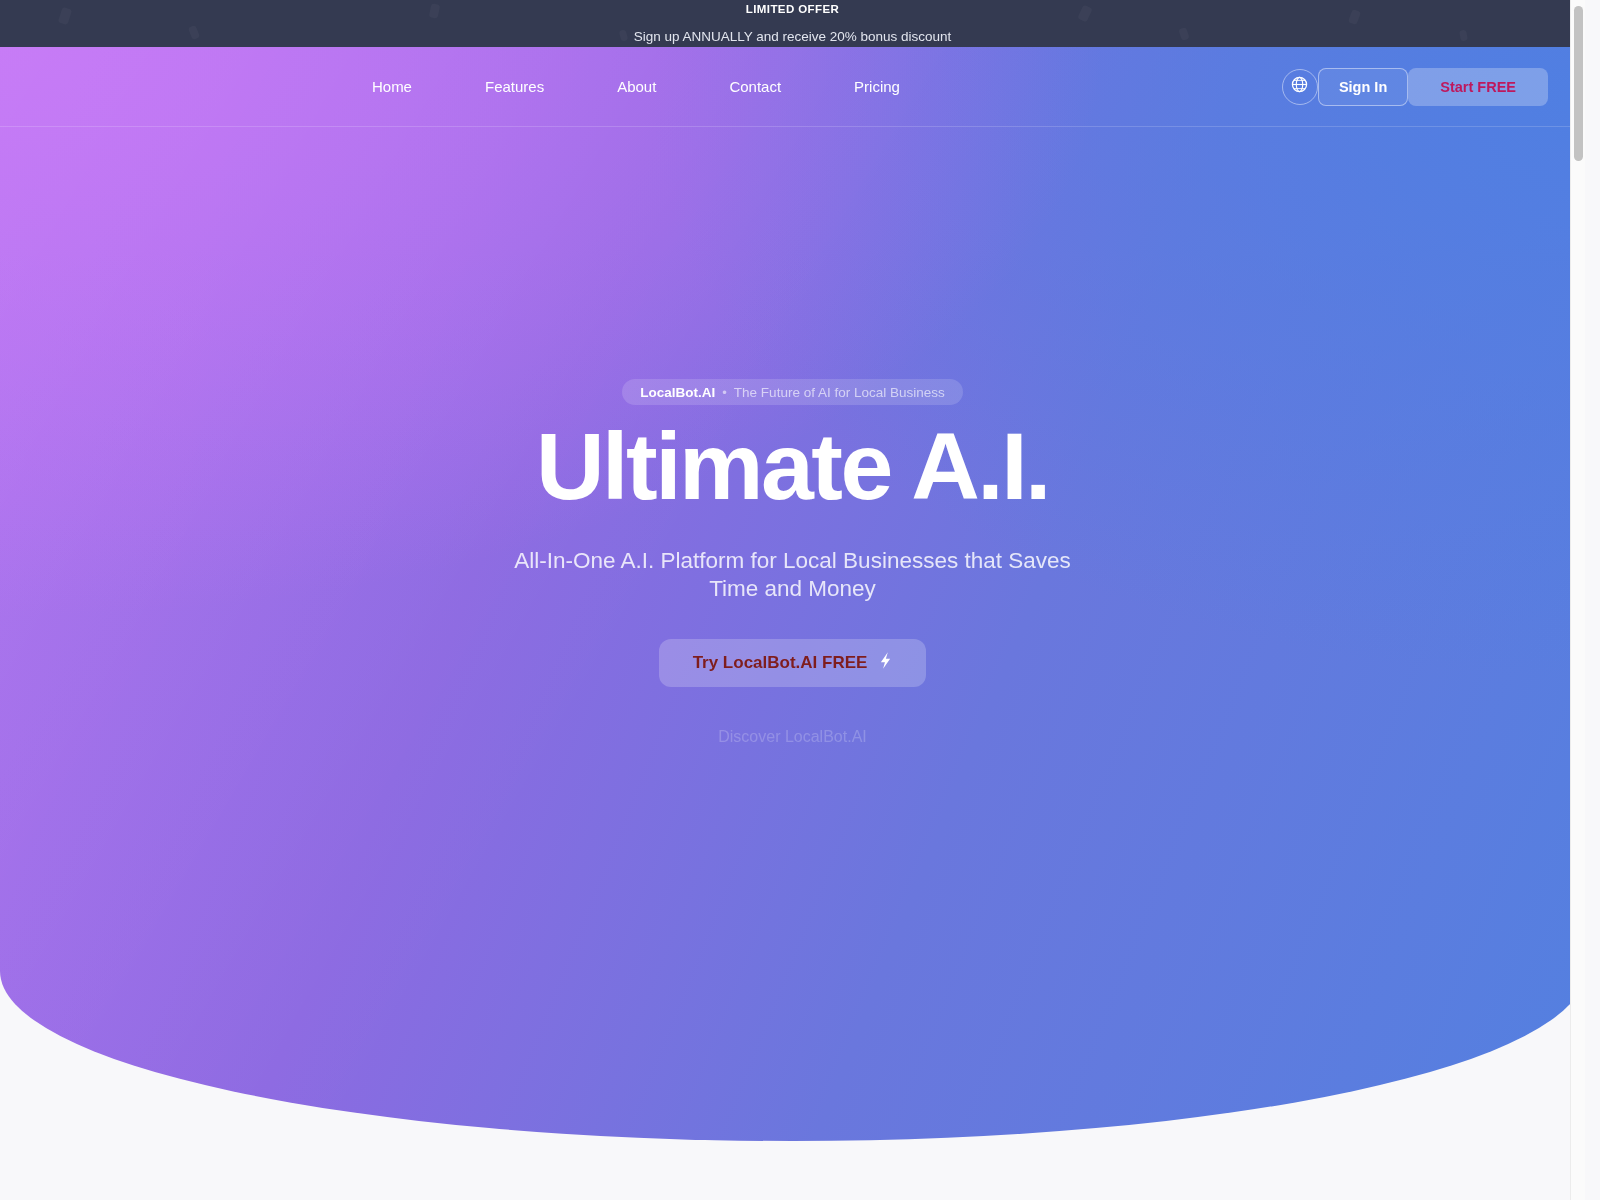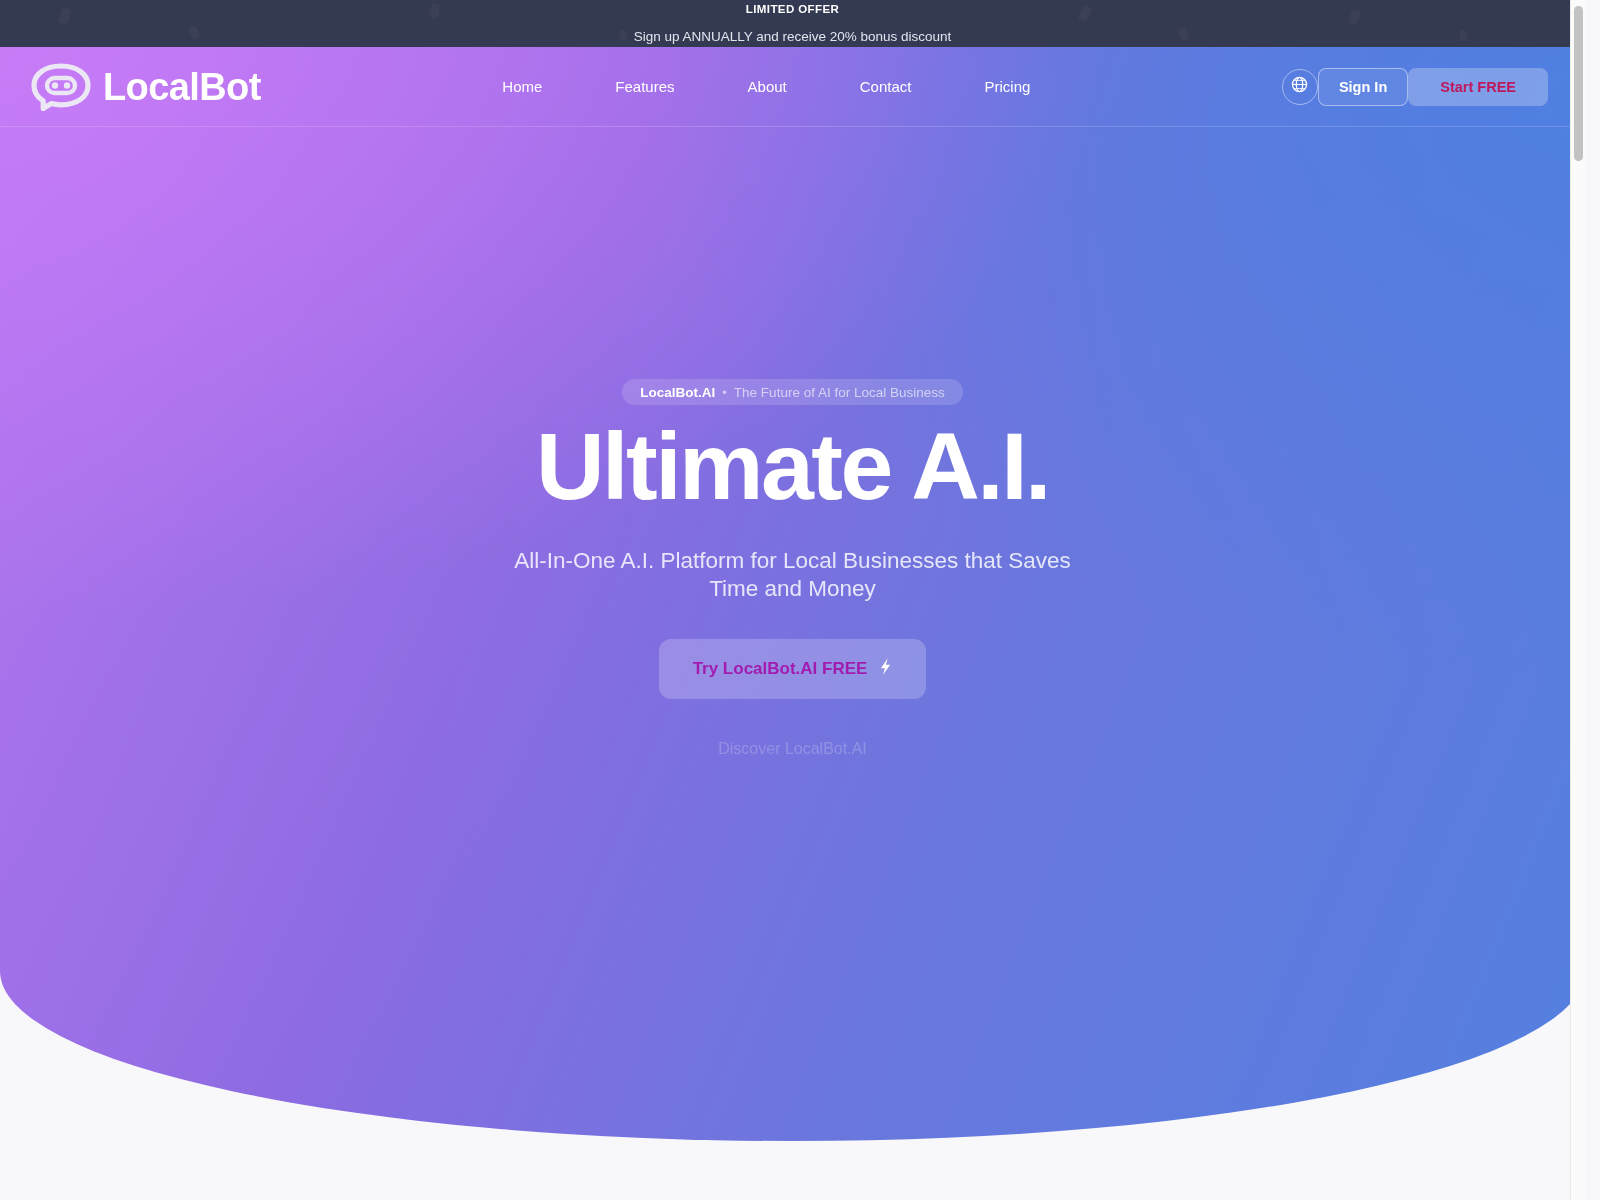--- a/index.html
+++ b/index.html
@@ -240,26 +240,26 @@
     margin-top: 38px;
     font-size: 22.5px;
     line-height: 1.26;
     color: rgba(255,255,255,0.82);
     font-weight: normal;
     max-width: 560px;
   }
 
   #hero-cta {
     margin-top: 36px;
-    height: 60px;
+    height: 48px;
     padding: 0 34px;
     border-radius: 12px;
     border: none;
     background: rgba(255,255,255,0.21);
-    color: #a21caf;
+    color: #7f1d1d;
     font-size: 17px;
     font-weight: bold;
     font-family: "Liberation Sans", sans-serif;
     display: inline-flex;
     align-items: center;
     gap: 12px;
     cursor: pointer;
   }
 
   #hero-discover {
@@ -308,31 +308,20 @@
     <span class="ann-label">LIMITED OFFER</span>
     <span class="ann-text">Sign up ANNUALLY and receive 20% bonus discount</span>
   </div>
 
   <div id="hero">
     <div id="hero-bg"></div>
     <div id="hero-sheen"></div>
 
     <div id="site-header">
 
-      <div id="brand">
-        <span id="brand-icon">
-          <svg viewBox="0 0 60 48" width="60" height="48" aria-hidden="true">
-            <path d="M30 3 C13.5 3 3 11.5 3 22.5 C3 28.8 6.6 34.3 12.2 37.9 L12.2 45.5 L20.4 40.6 C23.4 41.4 26.6 41.8 30 41.8 C46.5 41.8 57 33.4 57 22.4 C57 11.5 46.5 3 30 3 Z" fill="none" stroke="#ece7f5" stroke-width="5.2" stroke-linejoin="round"></path>
-            <rect x="16" y="15" width="28" height="15" rx="7.5" fill="none" stroke="#ece7f5" stroke-width="4.4"></rect>
-            <circle cx="24" cy="22.5" r="3.2" fill="#ece7f5"></circle>
-            <circle cx="36" cy="22.5" r="3.2" fill="#ece7f5"></circle>
-          </svg>
-        </span>
-        <span id="brand-name">LocalBot</span>
-      </div>
 
       <nav id="main-nav">
         <span class="nav-link">Home</span>
         <span class="nav-link">Features</span>
         <span class="nav-link">About</span>
         <span class="nav-link">Contact</span>
         <span class="nav-link">Pricing</span>
       </nav>
 
       <div id="header-actions">

